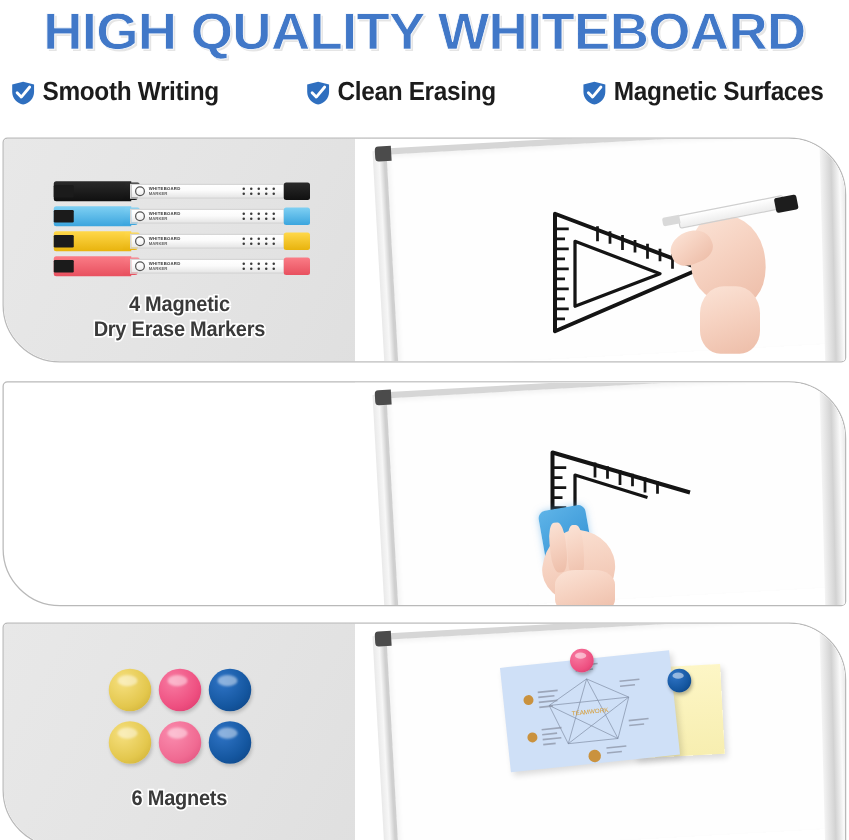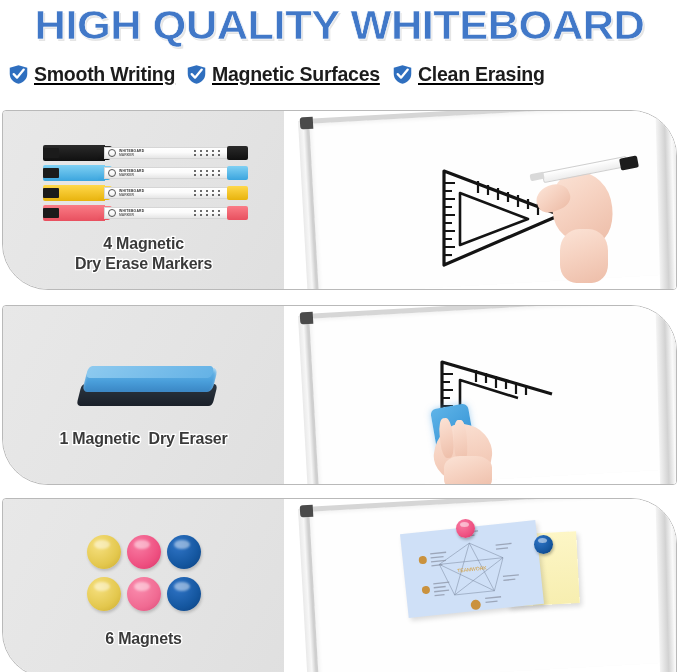--- a/index.html
+++ b/index.html
@@ -20,21 +20,21 @@
     font-size: 41px; font-weight: bold;
     letter-spacing: -0.5px;
     color: #4178c8;
     transform: scaleX(1.06);
     -webkit-text-stroke: 0.6px #ffffff;
     text-shadow: 1.5px 1.5px 0 rgba(0,0,0,0.10), 0 0 2px #fff;
     white-space: nowrap;
   }
   .features {
     position: absolute; left: 8px; top: 57px; width: 663px; height: 34px;
-    display: flex; align-items: center; justify-content: flex-start; text-decoration: underline;
+    display: flex; align-items: center; justify-content: space-between;
   }
   .feature { display: flex; align-items: center; gap: 5px; white-space: nowrap; }
   .chk { width: 21px; height: 21px; flex: 0 0 21px; display:block; }
   .feature-label {
     font-size: 21px; font-weight: bold;
     color: #1c1c1c;
     transform: scaleX(0.93);
     transform-origin: left center;
     letter-spacing: -0.3px;
     text-shadow: 1px 1px 0 rgba(255,255,255,0.9);
@@ -211,29 +211,29 @@
           <path d="M6.5 11.6 L10.3 15.6 L18 6.4" stroke="#ffffff" stroke-width="2.6" fill="none" stroke-linecap="round" stroke-linejoin="round"></path>
         </svg>
         <span class="feature-label">Smooth Writing</span>
       </div>
 
       <div class="feature">
         <svg class="chk" viewBox="0 0 24 24">
           <path d="M12 1.5 L22 4.2 L22 11 C22 17 17.5 21.2 12 22.5 C6.5 21.2 2 17 2 11 L2 4.2 Z" fill="#2f6fbf"></path>
           <path d="M6.5 11.6 L10.3 15.6 L18 6.4" stroke="#ffffff" stroke-width="2.6" fill="none" stroke-linecap="round" stroke-linejoin="round"></path>
         </svg>
-        <span class="feature-label">Magnetic Surfaces</span>
+        <span class="feature-label">Clean Erasing</span>
       </div>
 
       <div class="feature">
         <svg class="chk" viewBox="0 0 24 24">
           <path d="M12 1.5 L22 4.2 L22 11 C22 17 17.5 21.2 12 22.5 C6.5 21.2 2 17 2 11 L2 4.2 Z" fill="#2f6fbf"></path>
           <path d="M6.5 11.6 L10.3 15.6 L18 6.4" stroke="#ffffff" stroke-width="2.6" fill="none" stroke-linecap="round" stroke-linejoin="round"></path>
         </svg>
-        <span class="feature-label">Clean Erasing</span>
+        <span class="feature-label">Magnetic Surfaces</span>
       </div>
 
     </div>
   </div>
 
   <div class="panel" id="panel-1">
     <div class="panel-left">
 
       <div class="markers">
         <div class="marker" style="top:0px;">
@@ -380,28 +380,20 @@
           <div style="position:absolute; left:336px; top:46px; width:18px; height:12px;
                       background:#1d1d1d; transform:rotate(-11deg); border-radius:2px;"></div>
           <div style="position:absolute; left:246px; top:62px; width:14px; height:7px;
                       background:#d9d9d9; transform:rotate(-11deg); border-radius:2px 0 0 2px;"></div>
         </div>
       </div>
     </div>
   </div>
 
   <div class="panel" id="panel-2">
-    <div class="panel-left">
-      <div class="eraser">
-        <div class="er-base"></div>
-        <div class="er-top"></div>
-        <div class="er-face"></div>
-      </div>
-      <div class="item-label" id="label-2">1 Magnetic  Dry Eraser</div>
-    </div>
 
     <div class="panel-right">
       <div class="wb">
         <div class="wb-surface"></div>
         <div class="wb-edge-l"></div>
         <div class="wb-corner"></div>
         <div class="wb-edge-r"></div>
 
         <svg class="drawing" viewBox="0 0 180 120">
           <path d="M8 108 L8 14 L118 46" fill="none" stroke="#141414" stroke-width="3.2" stroke-linejoin="round"></path>

